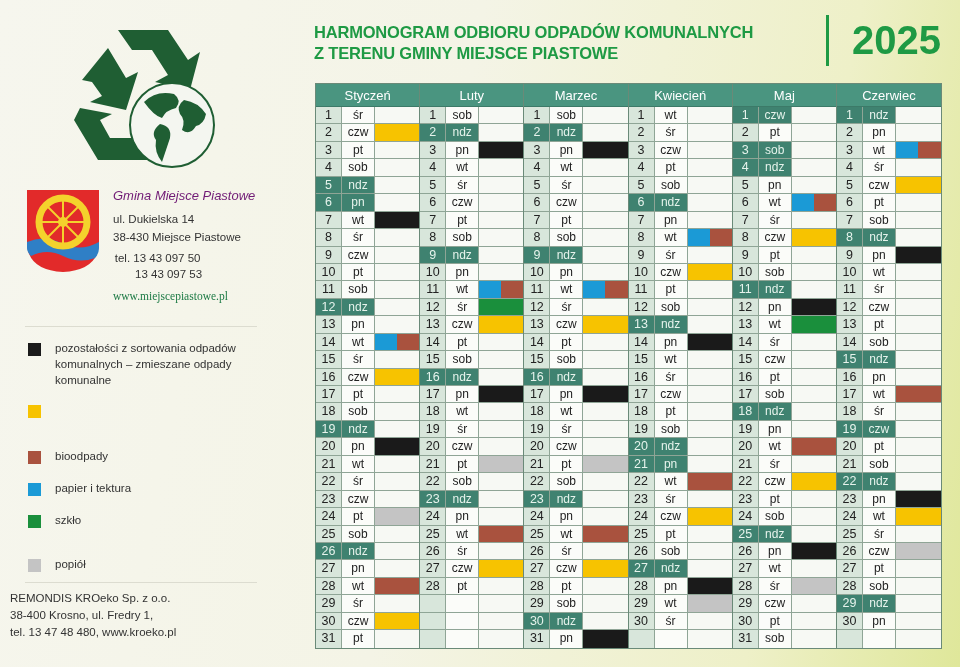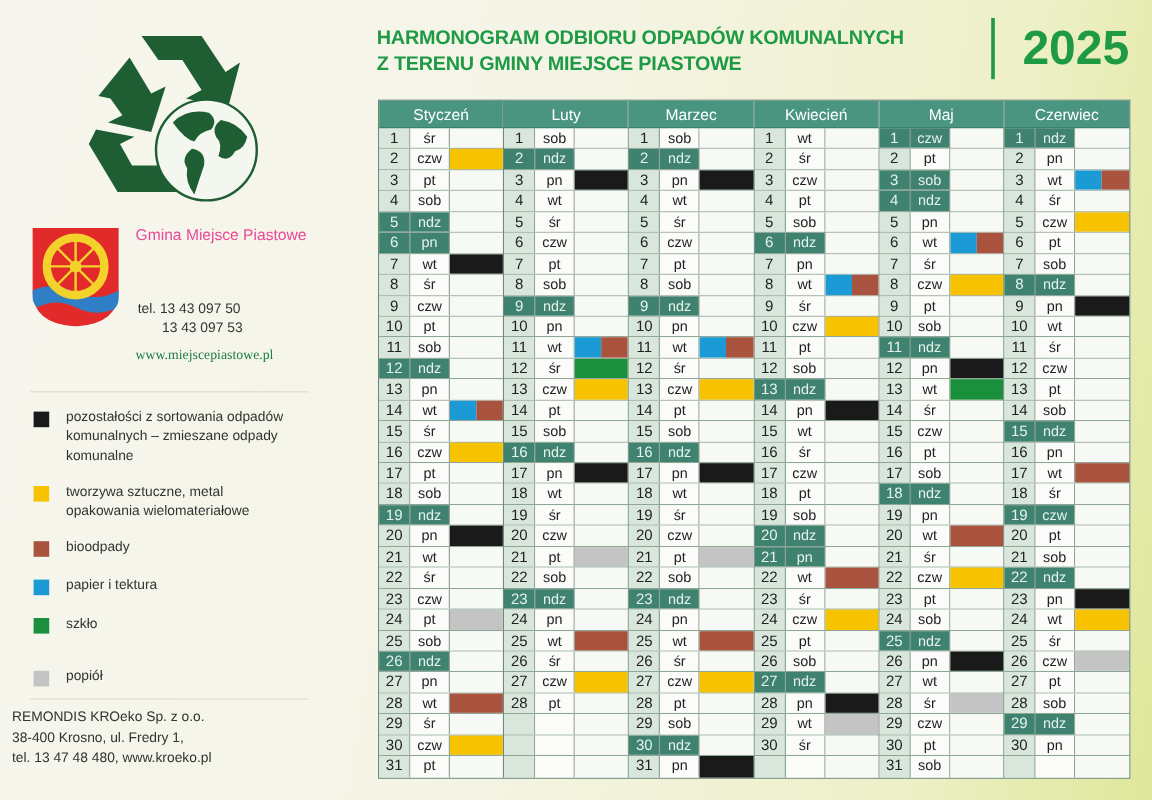--- a/index.html
+++ b/index.html
@@ -6,21 +6,21 @@
   html, body { width: 960px; height: 667px; overflow: hidden; }
   body {
     font-family: "DejaVu Sans", "Liberation Sans", sans-serif;
     background: linear-gradient(100deg, #f6f6ee 0%, #f4f4e6 45%, #eef0c8 80%, #dfe79a 100%);
     position: relative;
     color: #222;
   }
   .left-panel { position: absolute; left: 0; top: 0; width: 300px; height: 667px; }
   .recycle-logo { position: absolute; left: 60px; top: 20px; width: 160px; height: 150px; }
   .crest { position: absolute; left: 27px; top: 190px; width: 72px; height: 82px; }
-  .gmina-name { position: absolute; left: 113px; top: 188px; font-size: 13px; color: #ec4899; font-family: "Liberation Sans", sans-serif; }
+  .gmina-name { position: absolute; left: 113px; top: 188px; font-size: 13px; color: #701a75; font-family: "Liberation Sans", sans-serif; font-style: italic; }
   .addr { position: absolute; left: 113px; font-size: 11.5px; color: #333; font-family: "Liberation Sans", sans-serif; line-height: 18px; }
   .addr1 { top: 210px; }
   .tel { top: 250px; line-height: 16px; text-align: center; }
   .tel .indent { padding-left: 22px; }
   .web { position: absolute; left: 113px; top: 290px; font-size: 11.5px; color: #1d7a45; font-family: Liberation Serif, serif; }
   .sep { position: absolute; left: 25px; width: 232px; height: 1px; background: #dcdcd0; }
   .sep1 { top: 326px; }
   .sep2 { top: 582px; }
   .legend { position: absolute; left: 28px; top: 340px; width: 240px; }
   .legend-item { position: absolute; left: 0; display: flex; align-items: flex-start; }
@@ -70,36 +70,39 @@
     <g stroke="#f4d22c" stroke-width="2">
       <line x1="36" y1="10" x2="36" y2="54"></line>
       <line x1="14" y1="32" x2="58" y2="32"></line>
       <line x1="20" y1="16" x2="52" y2="48"></line>
       <line x1="52" y1="16" x2="20" y2="48"></line>
     </g>
     <circle cx="36" cy="32" r="5" fill="#f4d22c"></circle>
   </svg>
 
   <div class="gmina-name">Gmina Miejsce Piastowe</div>
+  <div class="addr addr1">
+    <div>ul. Dukielska 14</div>
+    <div>38-430 Miejsce Piastowe</div>
+  </div>
   <div class="addr tel">
     <div>tel. 13 43 097 50</div>
     <div class="indent">13 43 097 53</div>
   </div>
   <div class="web">www.miejscepiastowe.pl</div>
 
   <div class="sep sep1"></div>
 
   <div class="legend">
     <div class="legend-item" style="top:0px">
       <span class="swatch" style="background:#1a1a1a"></span>
       <span class="legend-text" style="width:190px">pozostałości z sortowania odpadów komunalnych – zmieszane odpady komunalne</span>
     </div>
     <div class="legend-item" style="top:62px">
       <span class="swatch" style="background:#f7c300"></span>
-      <span class="legend-text" style="width:190px">tworzywa sztuczne, metal opakowania wielomateriałowe</span>
     </div>
     <div class="legend-item" style="top:108px">
       <span class="swatch" style="background:#a9523e"></span>
       <span class="legend-text">bioodpady</span>
     </div>
     <div class="legend-item" style="top:140px">
       <span class="swatch" style="background:#1b9ad6"></span>
       <span class="legend-text">papier i tektura</span>
     </div>
     <div class="legend-item" style="top:172px">

